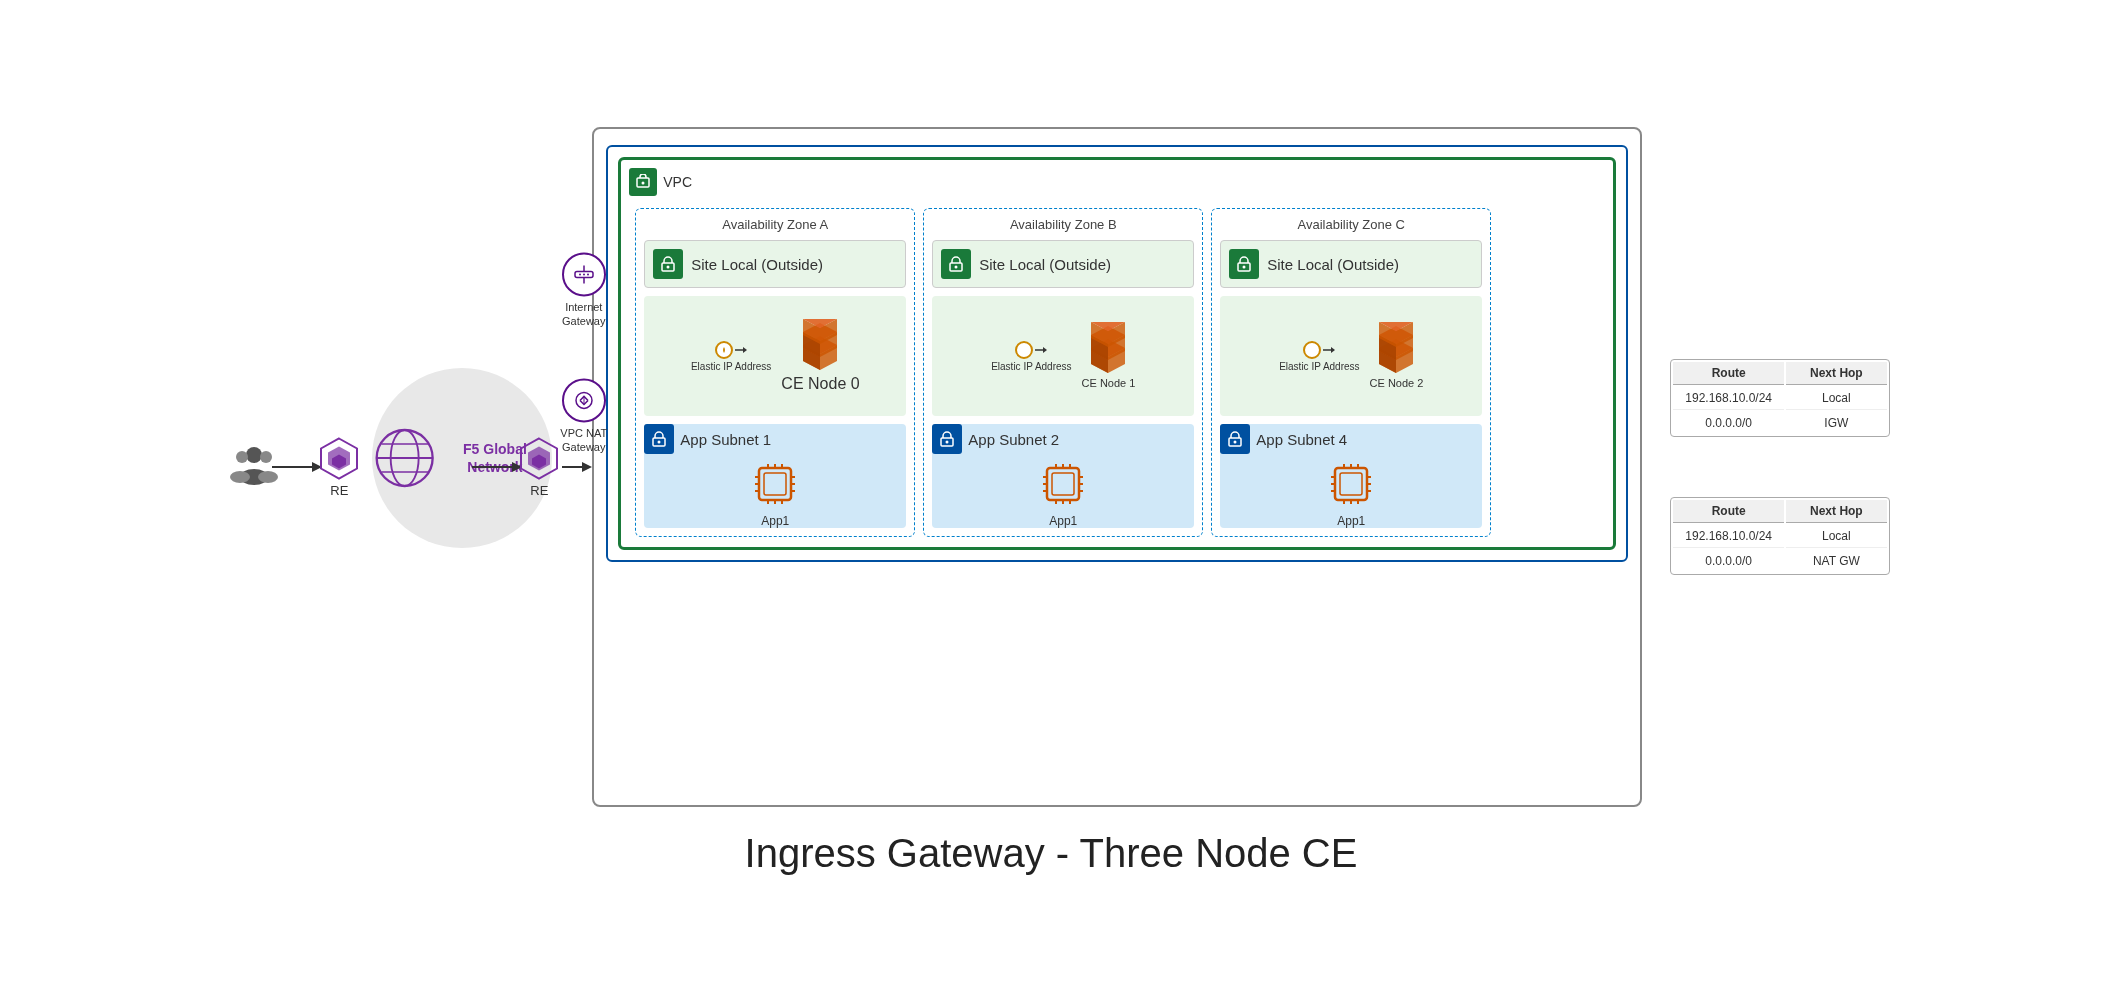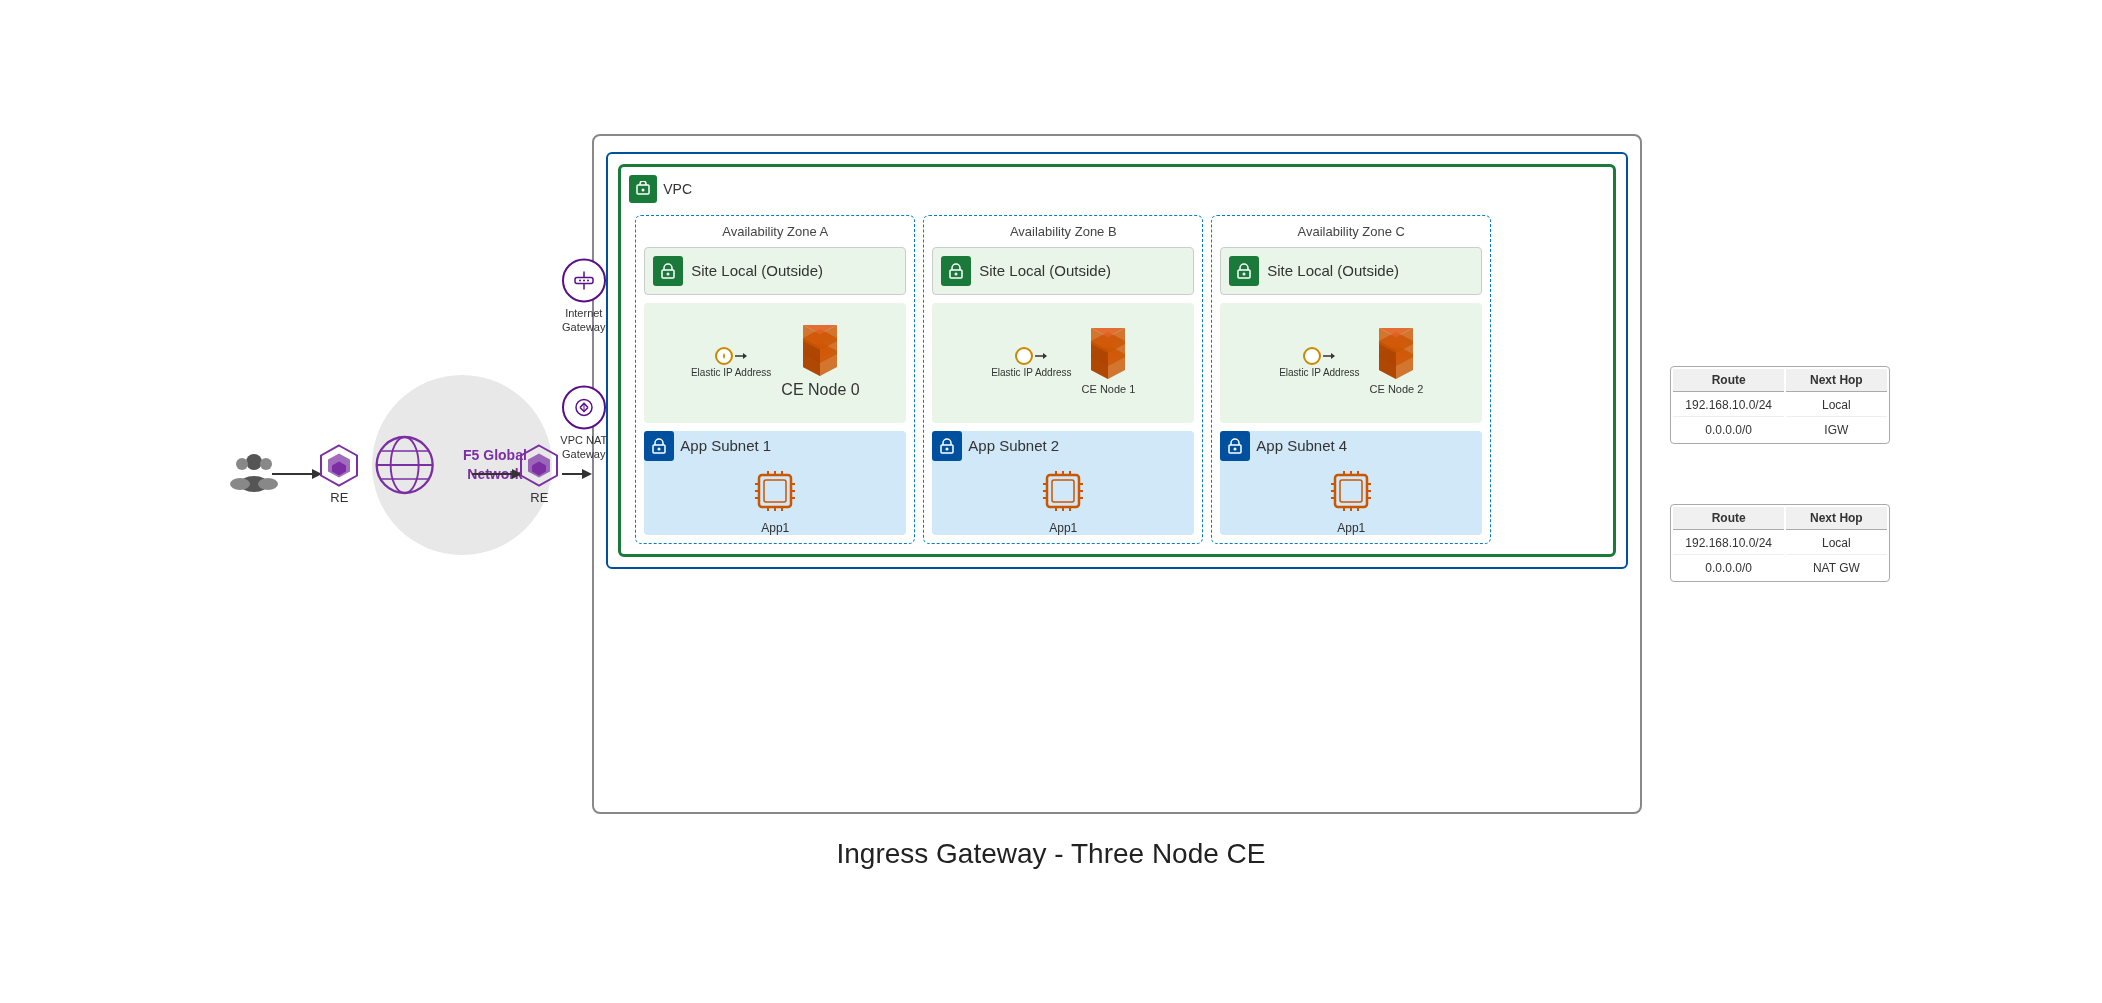--- a/index.html
+++ b/index.html
@@ -226,21 +226,21 @@
     }
     .route-tables-area {
       display: flex;
       flex-direction: column;
       gap: 60px;
       margin-left: 16px;
       justify-content: center;
     }
     
     .page-title {
-      font-size: 28px;
+      font-size: 40px;
       font-weight: 500;
       color: #222;
       margin-top: 24px;
       text-align: center;
     }
   </style>
 </head>
 <body>
 
 <div class="main-container">

